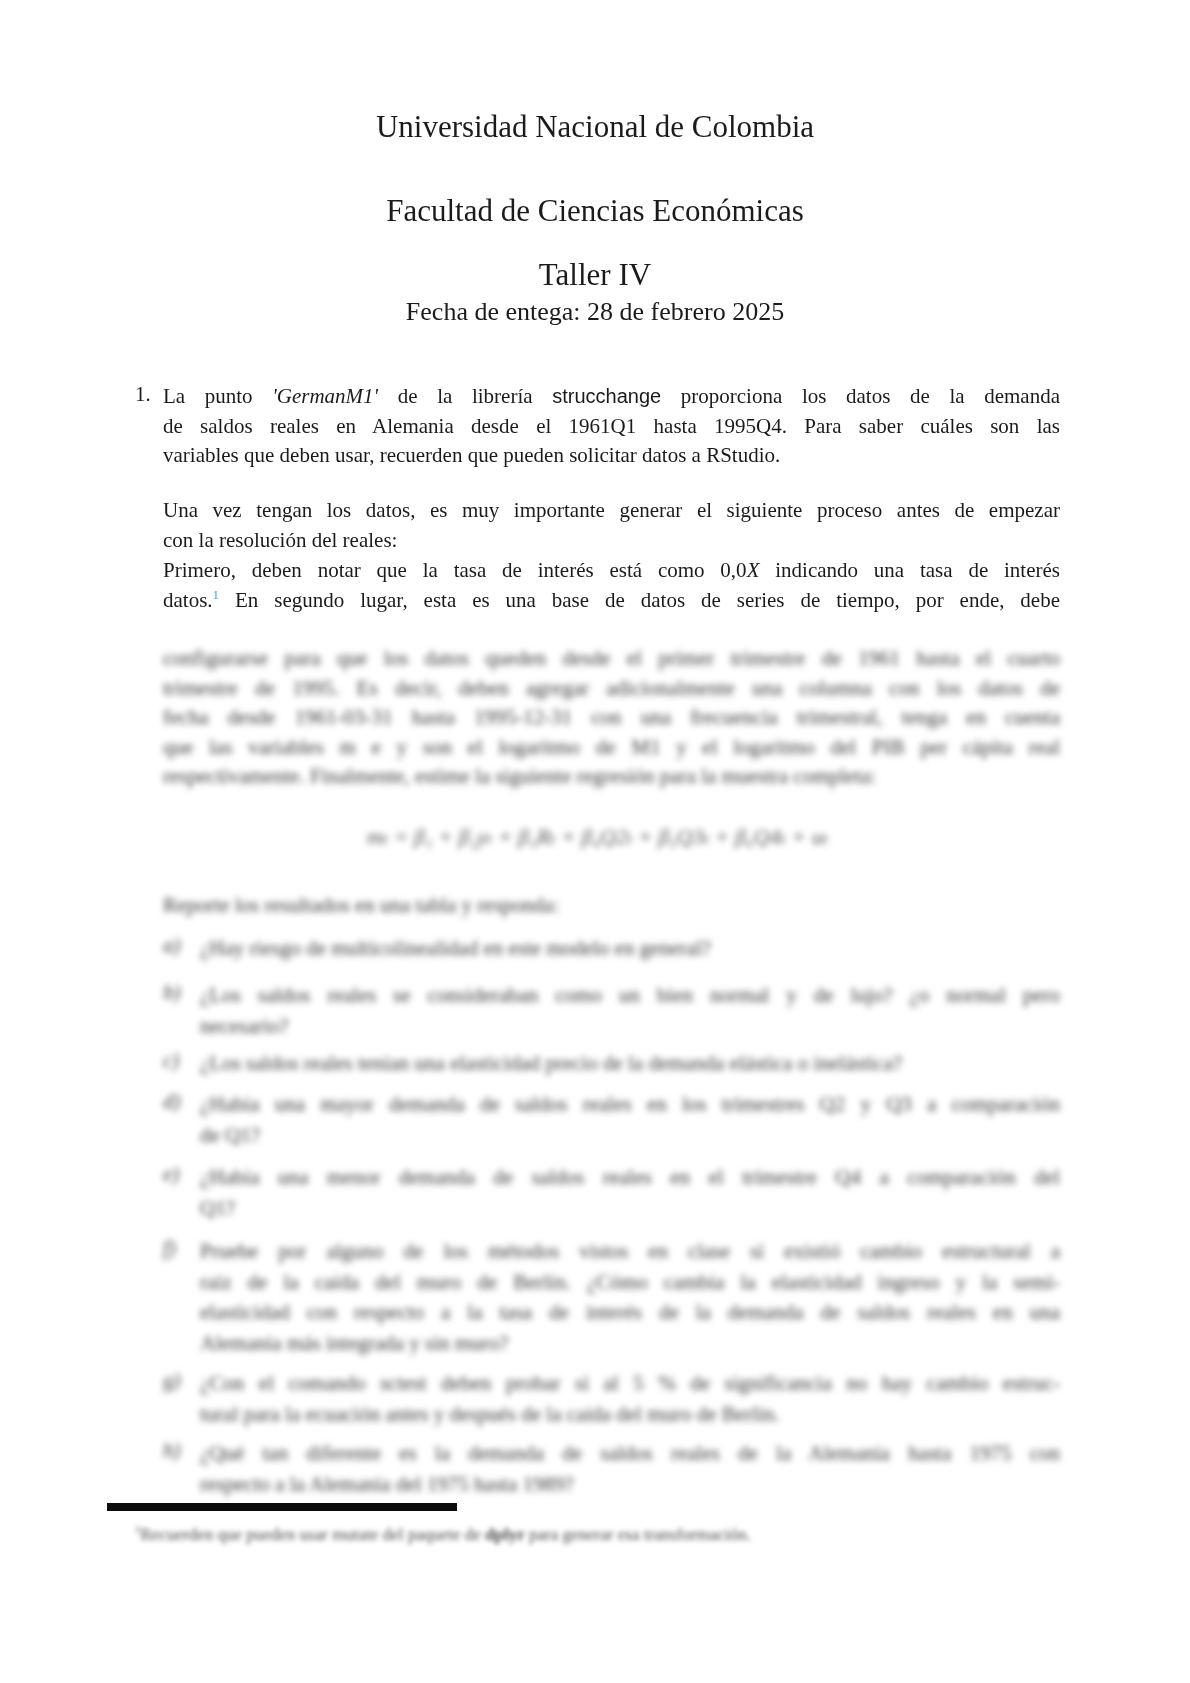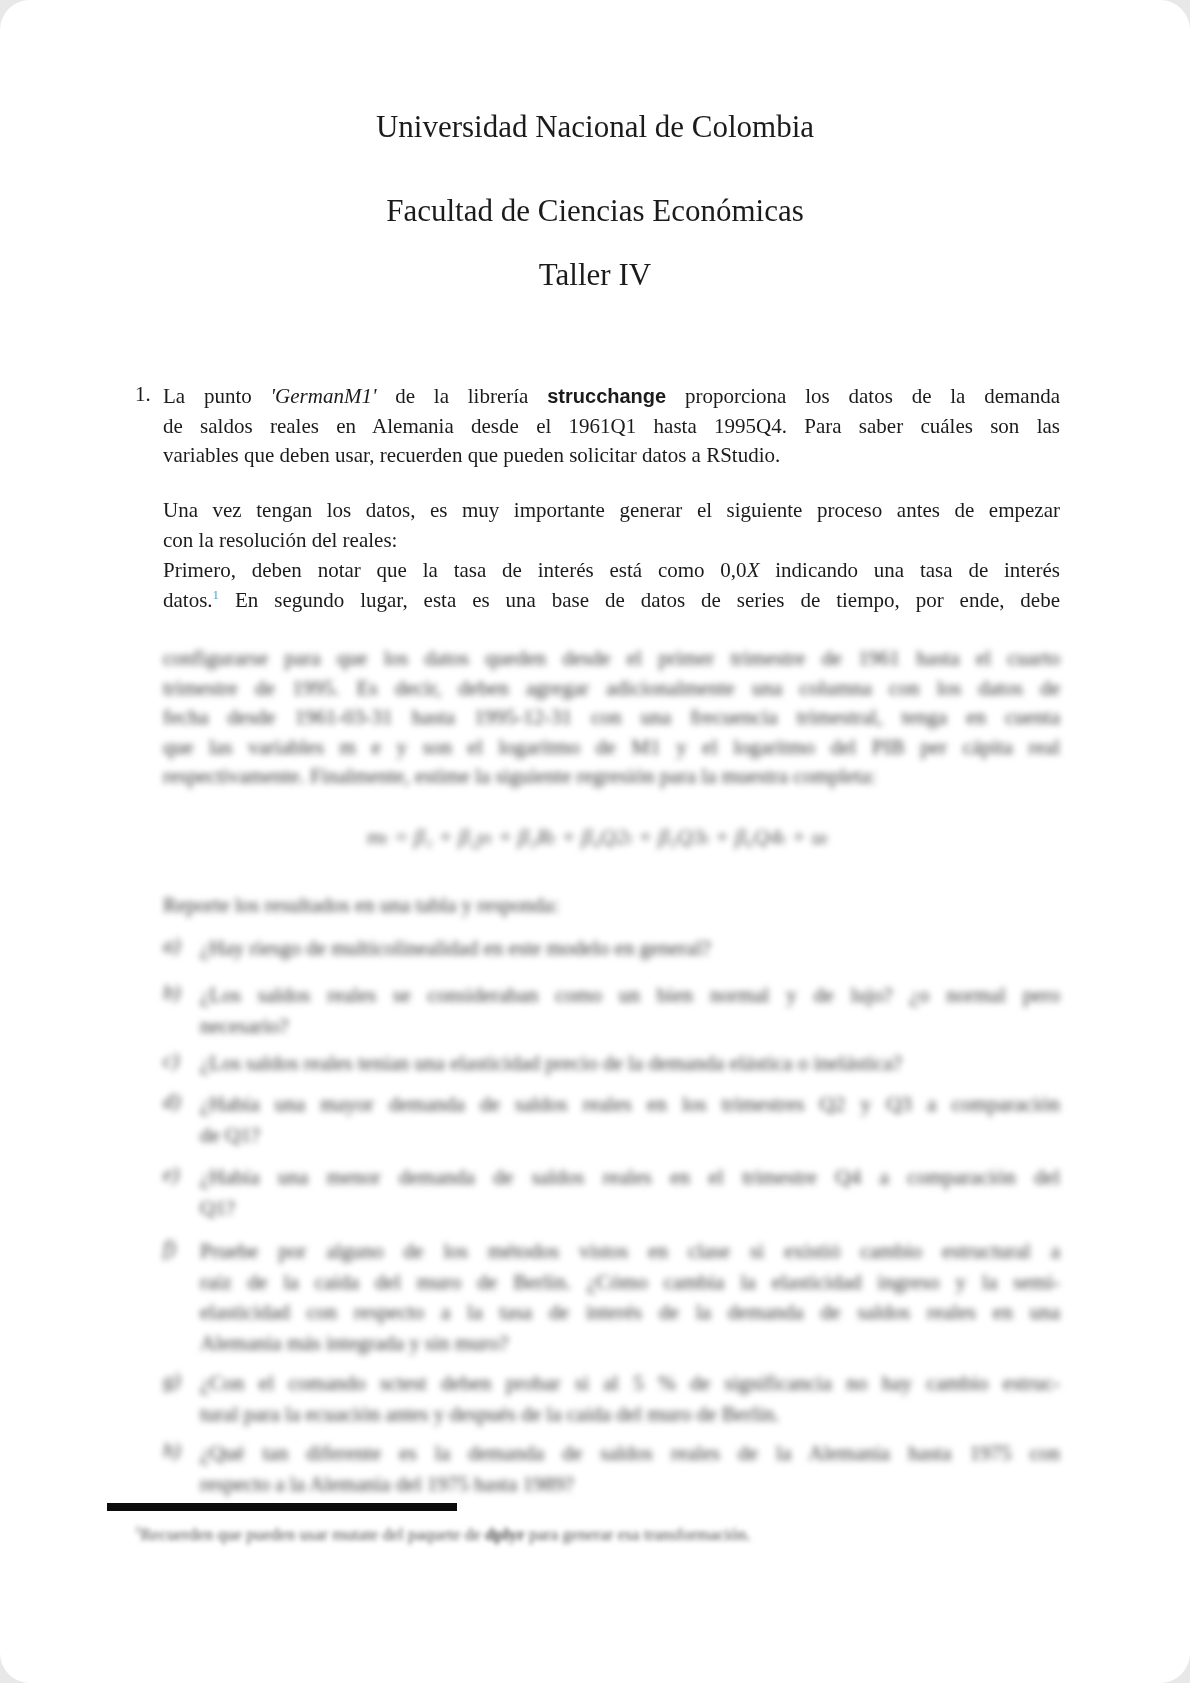--- a/index.html
+++ b/index.html
@@ -4,40 +4,39 @@
 <style>
   html,body{margin:0;padding:0;background:#e8e8e8;}
   .page{
     position:relative;
     width:1190px;height:1683px;
     margin:0 auto;
     background:#ffffff;
     font-family:"Liberation Serif","DejaVu Serif",serif;
     color:#1b1b1b;
     overflow:hidden;
-    border-radius:30px;
   }
   
   .hline{position:absolute;left:0;width:100%;text-align:center;font-size:31px;line-height:38px;}
   #h-univ{top:108px;}
   #h-fac{top:154px;margin-top:38px;}
   #h-course{top:200px;}
   #h-title{top:256px;}
   #h-date{top:293px;font-size:26px;}
   
   .num{position:absolute;left:135px;top:382px;font-size:21px;}
   .para{position:absolute;left:163px;width:897px;font-size:21px;}
   .para .ln{height:29.6px;line-height:29.6px;white-space:nowrap;}
   .para .ln.jl{white-space:normal;text-align:justify;text-align-last:justify;}
   #p1{top:382px;}
   #p2{top:496px;}
   #p3a{top:556px;}
   #p3b{top:644px;}
   .it{font-style:italic;}
-  .bf{font-weight:bold;font-family:"Liberation Sans","DejaVu Sans",sans-serif;font-size:20px;}
+  .bf{font-weight:normal;font-family:"Liberation Sans","DejaVu Sans",sans-serif;font-size:20px;}
   .fnref{color:#4da6d4;font-size:13px;vertical-align:super;line-height:0;}
   
   .blur{filter:blur(3.2px);color:#3a3a3a;}
   .blur-eq{filter:blur(3px);color:#555;}
   .blur-fn{filter:blur(2.4px);color:#474747;}
   
   .eq{
     position:absolute;left:135px;top:824px;width:925px;
     text-align:center;font-size:22px;font-style:italic;
   }
@@ -64,20 +63,21 @@
   .fn-code{font-weight:bold;}
 </style>
 </head>
 <body>
 
 <div class="page">
 
   <div class="hline" id="h-univ">Universidad Nacional de Colombia</div>
   <div class="hline" id="h-fac">Facultad de Ciencias Económicas</div>
   <div class="hline" id="h-title">Taller IV</div>
+  <div class="hline" id="h-date">Fecha de entega: 28 de febrero 2025</div>
 
   <div class="num">1.</div>
 
   <div class="para" id="p1">
     <div class="ln jl"><span>La punto </span><span class="it">'GermanM1'</span><span> de la librería </span><span class="bf">strucchange</span><span> proporciona los datos de la demanda</span></div>
     <div class="ln jl">de saldos reales en Alemania desde el 1961Q1 hasta 1995Q4. Para saber cuáles son las</div>
     <div class="ln">variables que deben usar, recuerden que pueden solicitar datos a RStudio.</div>
   </div>
 
   <div class="para" id="p2">

